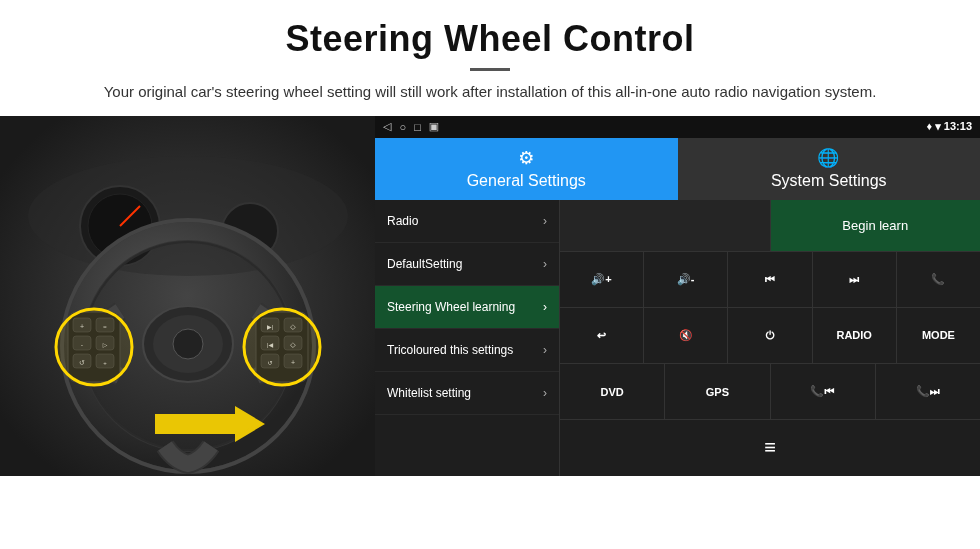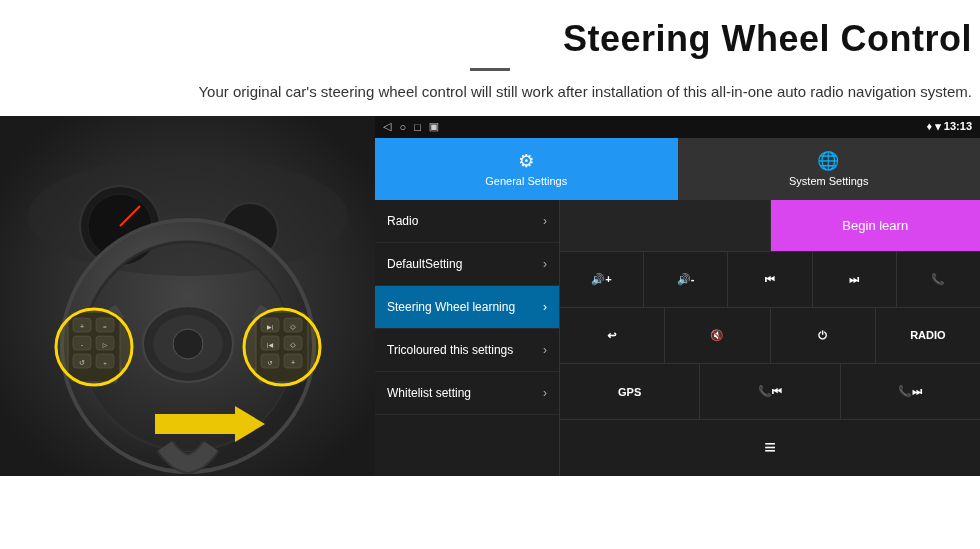--- a/index.html
+++ b/index.html
@@ -6,21 +6,21 @@
     body {
       width: 980px;
       height: 549px;
       background: #fff;
       font-family: Arial, sans-serif;
       overflow: hidden;
     }
 
     
     .header {
-      text-align: right;
+      text-align: center;
       padding: 18px 8px 12px;
       border-radius: 15px;
     }
     .header h1 {
       font-size: 36px;
       font-weight: 900;
       color: #111;
       letter-spacing: 0.5px;
     }
     .header-divider {
@@ -102,21 +102,21 @@
       background: #2196F3;
     }
     .tab.inactive {
       background: #333;
     }
     .tab-icon {
       font-size: 18px;
       color: #fff;
     }
     .tab-label {
-      font-size: 11px;
+      font-size: 16px;
       color: #fff;
     }
 
     
     .settings-content {
       flex: 1;
       display: flex;
       overflow: hidden;
       justify-content: flex-end;
     }
@@ -129,21 +129,21 @@
     }
     .menu-item {
       display: flex;
       align-items: center;
       justify-content: space-between;
       padding: 14px 12px;
       border-bottom: 1px solid #2a2a2a;
       cursor: pointer;
     }
     .menu-item.active {
-      background: #0369a1;
+      background: #14532d;
     }
     .menu-item-label {
       font-size: 12px;
       color: #fff;
     }
     .menu-chevron {
       color: #aaa;
       font-size: 12px;
     }
     .menu-item.active .menu-chevron {
@@ -167,21 +167,21 @@
     }
     .empty-box {
       flex: 1;
       height: 100%;
       border-right: 1px solid #333;
       background: #252525;
     }
     .begin-learn-btn {
       flex: 1;
       height: 100%;
-      background: #d946ef;
+      background: #14532d;
       border: none;
       color: #fff;
       font-size: 13px;
       cursor: pointer;
       display: flex;
       align-items: center;
       justify-content: center;
     }
 
     
@@ -220,21 +220,21 @@
       width: 100%;
       height: 100%;
     }
   </style>
 </head>
 <body>
 
 <div class="header">
   <h1>Steering Wheel Control</h1>
   <div class="header-divider"></div>
-  <p>Your original car's steering wheel control will still work after installation of this all-in-one auto radio navigation system.</p>
+  <p>Your original car's steering wheel setting will still work after installation of this all-in-one auto radio navigation system.</p>
 </div>
 
 <div class="main-content">
 
   <div class="steering-image">
     <svg class="sw-illustration" viewBox="0 0 375 360" xmlns="http://www.w3.org/2000/svg">
 
       <defs>
         <radialGradient id="bgGrad" cx="50%" cy="50%" r="60%">
           <stop offset="0%" stop-color="#444"></stop>
@@ -399,23 +399,29 @@
             </div>
             <div class="ctrl-btn">
               <span>🔇</span>
             </div>
             <div class="ctrl-btn">
               <span>⏻</span>
             </div>
             <div class="ctrl-btn">
               <span>RADIO</span>
             </div>
+            <div class="ctrl-btn">
+              <span>MODE</span>
+            </div>
           </div>
 
           <div class="ctrl-row">
+            <div class="ctrl-btn">
+              <span>DVD</span>
+            </div>
             <div class="ctrl-btn">
               <span>GPS</span>
             </div>
             <div class="ctrl-btn">
               <span>📞⏮</span>
             </div>
             <div class="ctrl-btn">
               <span>📞⏭</span>
             </div>
           </div>

